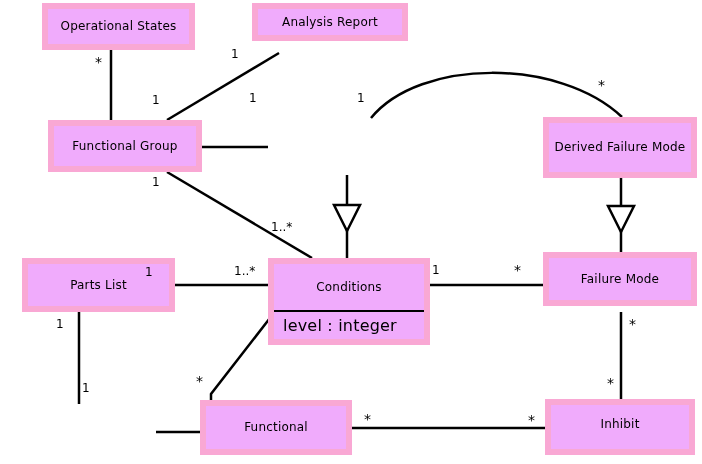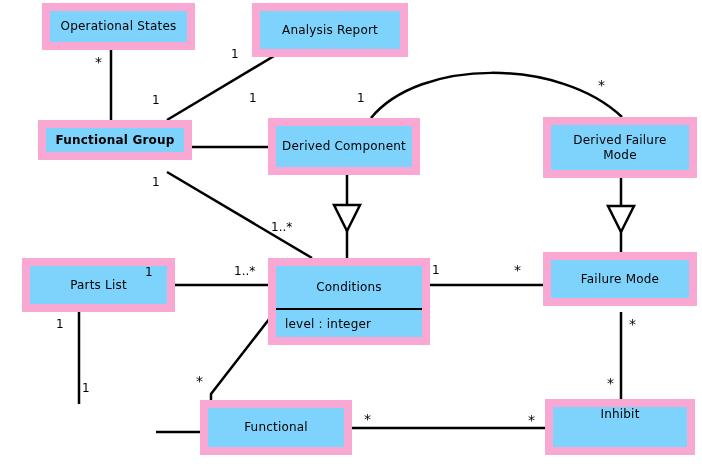--- a/index.html
+++ b/index.html
@@ -19,50 +19,50 @@
   }
   #edge-layer {
     position: absolute;
     left: 0;
     top: 0;
     width: 702px;
     height: 464px;
   }
   .uml-class {
     position: absolute;
-    border: 8px solid #f9a8d4;
-    background: #7dd3fc;
+    border: 6px solid #f9a8d4;
+    background: #f0abfc;
     box-sizing: border-box;
     display: flex;
     flex-direction: column;
     z-index: 5;
   }
   .uml-name-compartment {
     flex: 1 1 auto;
     display: flex;
     align-items: center;
     justify-content: center;
     text-align: center;
     font-size: 12px;
     color: #000000;
     line-height: 1.18;
     letter-spacing: 0.2px;
     padding: 0 4px;
   }
   .uml-name-compartment.top-align {
     align-items: flex-start;
-    padding-top: 0;
+    padding-top: 12px;
   }
   .uml-attr-compartment {
     border-top: 2px solid #000000;
     height: 27px;
     display: flex;
     align-items: center;
     padding-left: 9px;
-    font-size: 12px;
+    font-size: 16px;
     color: #000000;
     letter-spacing: 0.2px;
   }
   .mult-label {
     position: absolute;
     font-size: 12px;
     color: #000000;
     white-space: nowrap;
     z-index: 6;
     line-height: 1;
@@ -106,31 +106,28 @@
 
     <line x1="156" y1="432" x2="200" y2="432" stroke="#000000" stroke-width="2.5"></line>
 
     <line x1="352" y1="428" x2="545" y2="428" stroke="#000000" stroke-width="2.5"></line>
   </svg>
 
   <div class="uml-class" style="left:42px; top:3px; width:153px; height:47px;">
     <div class="uml-name-compartment">Operational States</div>
   </div>
 
-  <div class="uml-class" style="left:252px; top:3px; width:156px; height:54px;">
+  <div class="uml-class" style="left:252px; top:3px; width:156px; height:38px;">
     <div class="uml-name-compartment">Analysis Report</div>
   </div>
 
-  <div class="uml-class" style="left:38px; top:120px; width:154px; height:40px;font-weight:bold;">
+  <div class="uml-class" style="left:48px; top:120px; width:154px; height:52px;">
     <div class="uml-name-compartment">Functional Group</div>
   </div>
 
-  <div class="uml-class" style="left:268px; top:118px; width:152px; height:57px;">
-    <div class="uml-name-compartment">Derived Component</div>
-  </div>
 
   <div class="uml-class" style="left:543px; top:117px; width:154px; height:61px;justify-content:flex-end;">
     <div class="uml-name-compartment">Derived Failure Mode</div>
   </div>
 
   <div class="uml-class" style="left:3px; top:258px; width:153px; height:54px;margin-left:19px;">
     <div class="uml-name-compartment">Parts List</div>
   </div>
 
   <div class="uml-class" style="left:268px; top:258px; width:162px; height:87px;">

